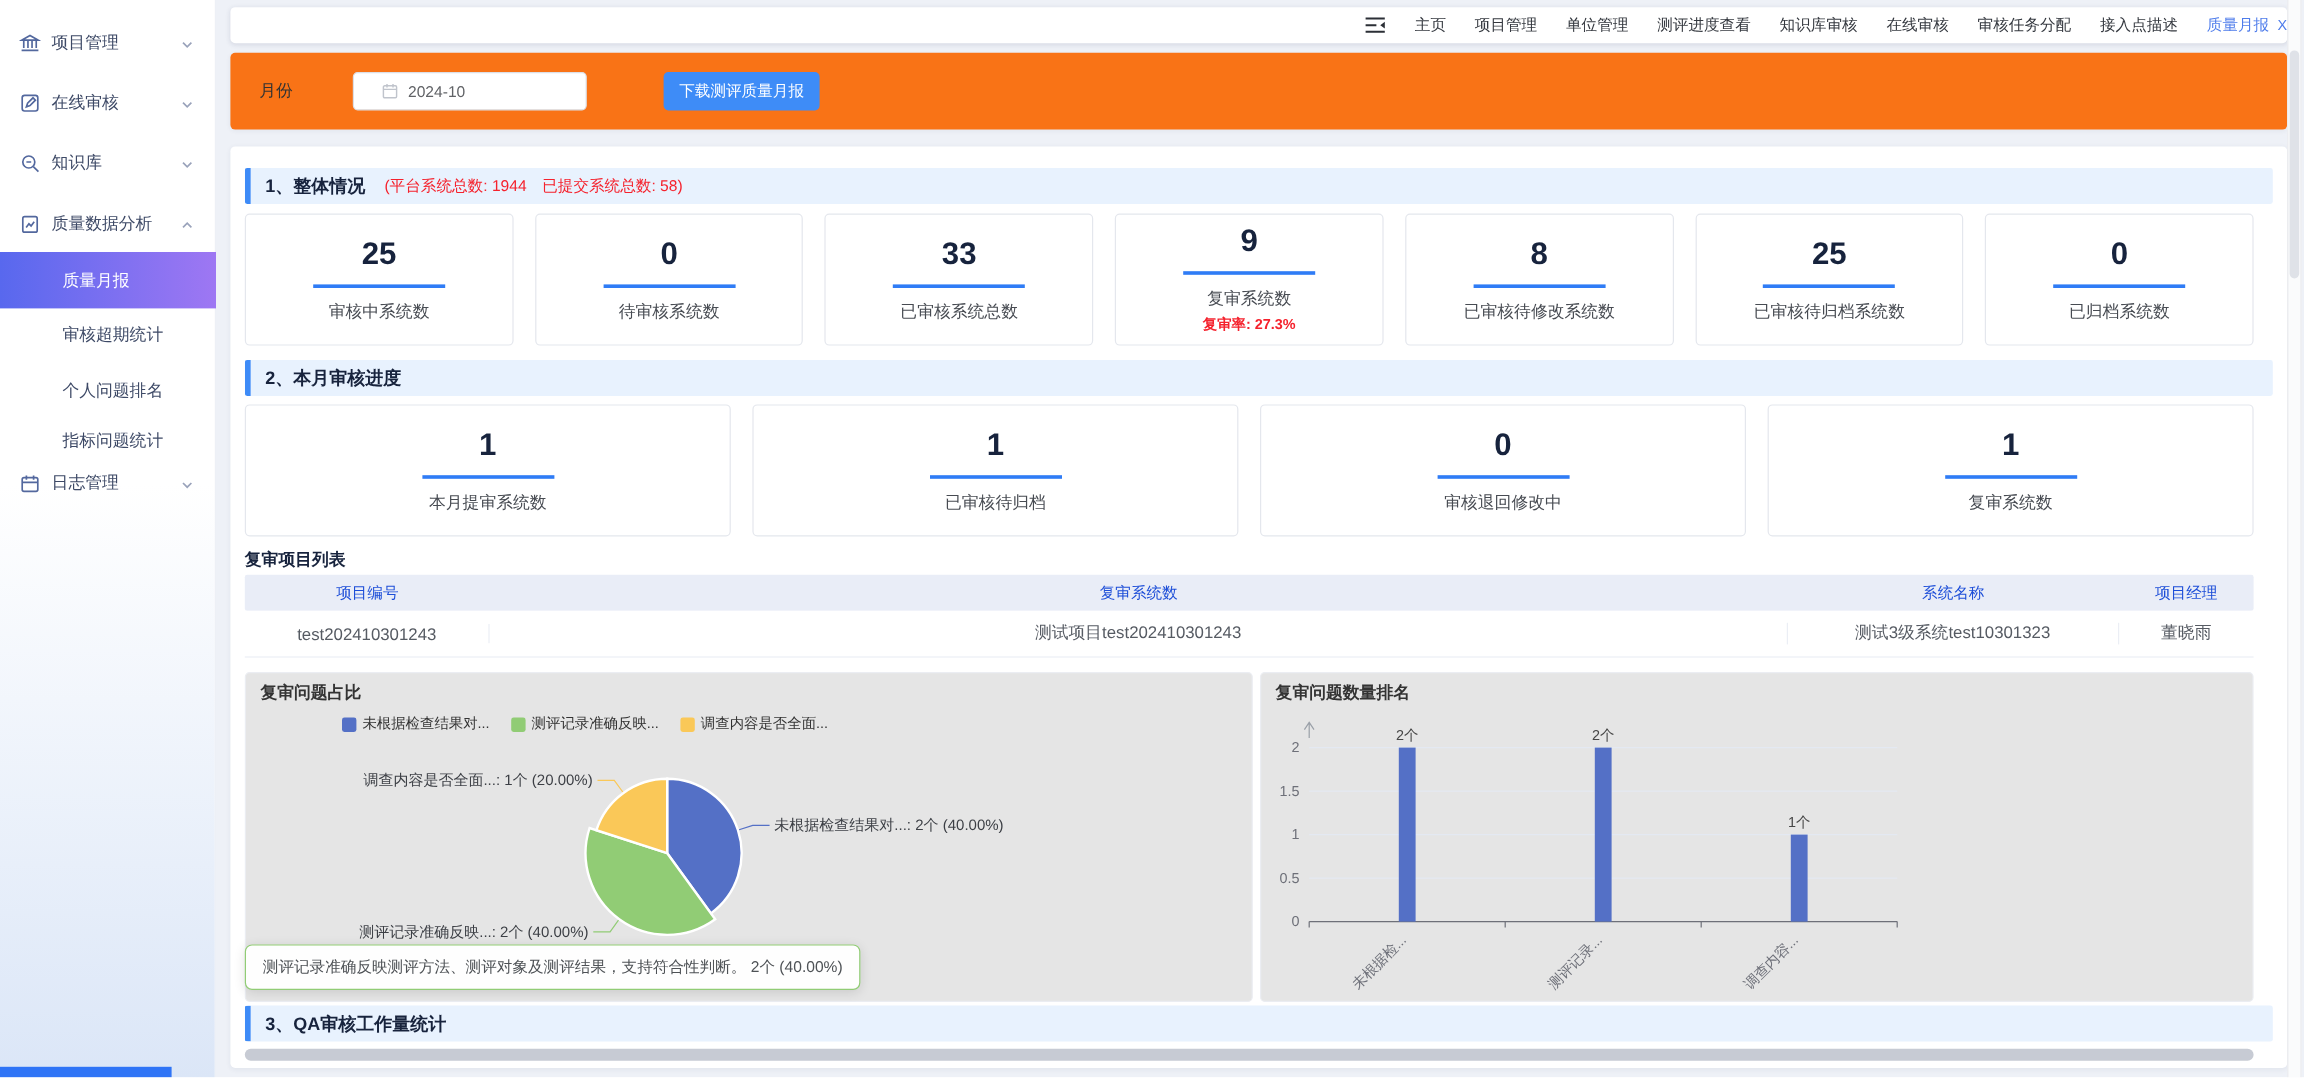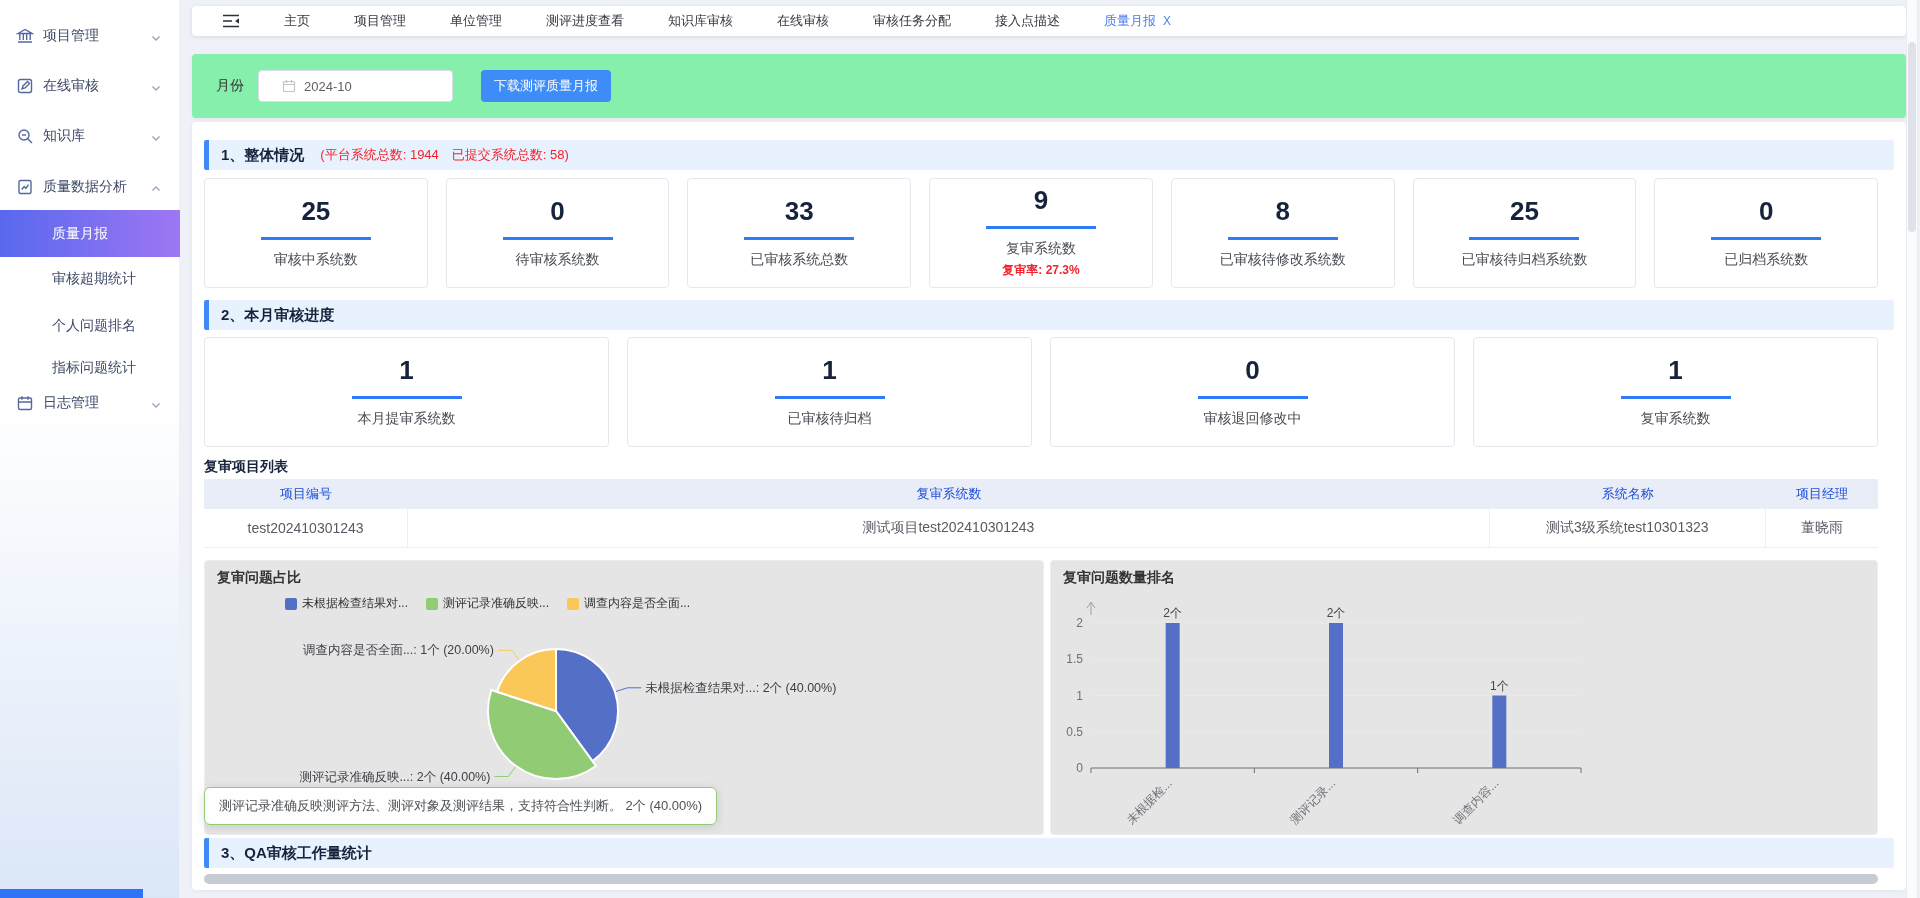--- a/index.html
+++ b/index.html
@@ -13,28 +13,28 @@
   .sicon{position:absolute;left:16px;top:50%;transform:translateY(-50%);width:18px;height:18px;color:#53689e;}
   .slabel{position:absolute;left:43px;top:50%;transform:translateY(-50%);font-size:14px;color:#3d4966;white-space:nowrap;}
   .chev{position:absolute;left:150px;top:50%;transform:translateY(-50%);width:12px;height:12px;color:#9aa3bb;}
   .sub-item{position:absolute;left:0;width:180px;height:42px;display:flex;align-items:center;
             padding-left:52px;box-sizing:border-box;font-size:14px;color:#3d4966;cursor:pointer;white-space:nowrap;}
   .sub-item.active{height:47px;background:linear-gradient(90deg,#5868EE,#9E77F3);color:#fff;}
   .side-accent{position:absolute;left:0;top:889px;width:143px;height:9px;background:#2F74F6;}
   
   .main{position:absolute;left:180px;top:0;width:1740px;height:898px;background:#eef1f7;}
   .tabbar{position:absolute;left:12px;top:6px;width:1714px;height:30px;background:#fff;border-radius:4px;
-          box-shadow:0 1px 4px rgba(31,45,80,.12);display:flex;align-items:center;gap:44px;
-          padding-left:30px;box-sizing:border-box;}
+          box-shadow:0 1px 4px rgba(31,45,80,.12);display:flex;align-items:center;gap:24px;
+          padding-left:30px;box-sizing:border-box;justify-content:flex-end;}
   .collapse{width:18px;height:14px;display:flex;align-items:center;cursor:pointer;}
   .tab{font-size:13px;color:#34383f;cursor:pointer;white-space:nowrap;}
   .tab.active{color:#4E7CEB;display:flex;gap:7px;align-items:center;}
   .tabx{font-size:12px;cursor:pointer;}
-  .filtercard{position:absolute;left:12px;top:54px;width:1714px;height:64px;background:#86efac;border-radius:4px;
-              box-shadow:0 1px 4px rgba(31,45,80,.06);display:flex;align-items:center;padding-left:24px;box-sizing:border-box;}
+  .filtercard{position:absolute;left:12px;top:44px;width:1714px;height:64px;background:#f97316;border-radius:4px;
+              box-shadow:0 1px 4px rgba(31,45,80,.06);display:flex;align-items:center;padding-left:24px;box-sizing:border-box;gap:36px;}
   .flabel{font-size:14px;color:#333;margin-right:14px;}
   .dateinput{width:195px;height:32px;border:1px solid #dcdfe6;border-radius:4px;display:flex;align-items:center;
              padding-left:23px;gap:8px;background:#fff;color:#606266;font-size:13px;box-sizing:border-box;cursor:text;}
   .calicon{color:#c0c4cc;display:flex;}
   .dl{margin-left:28px;height:32px;padding:0 13px;background:#3E8CF7;color:#fff;font-size:13px;border:none;
       border-radius:4px;cursor:pointer;font-family:inherit;}
   .maincard{position:absolute;left:12px;top:122px;width:1714px;height:768px;background:#fff;border-radius:4px;
             box-shadow:0 1px 4px rgba(31,45,80,.06);}
   .sechead{position:absolute;left:12px;width:1690px;height:30px;background:#E8F2FE;border-left:5px solid #3E8BF7;
            display:flex;align-items:center;padding-left:12px;box-sizing:border-box;border-radius:2px;}
@@ -45,21 +45,21 @@
             align-items:center;justify-content:center;}
   .statval{font-size:26px;font-weight:bold;color:#17233d;line-height:1;}
   .statline{width:110px;height:3px;background:#2F7CF6;margin:13px 0 11px;}
   .statlabel{font-size:14px;color:#474b52;}
   .statextra{font-size:12px;color:#F5222D;font-weight:bold;margin-top:4px;}
   .statextra:empty{display:none;}
   .tbltitle{position:absolute;left:12px;font-size:14px;font-weight:bold;color:#17233d;}
   .rtable{position:absolute;left:12px;width:1674px;}
   .thead{display:flex;height:30px;background:#E9EDF7;border-radius:2px;}
   .th{display:flex;align-items:center;justify-content:center;font-size:13px;color:#1d4ed8;}
-  .trow{display:flex;height:38px;background:#fff;border-bottom:1px solid #EBEEF5;}
+  .trow{display:flex;height:38px;background:#fff;border-bottom:1px solid #EBEEF5;align-items:center;}
   .td{display:flex;align-items:center;justify-content:center;font-size:14px;color:#565b63;box-sizing:border-box;}
   .td:not(:last-child){border-right:1px solid #EBEEF5;}
   .c0{width:12.2%;} .c1{width:64.6%;} .c2{width:16.5%;} .c3{width:6.7%;}
   .chartpanel{position:absolute;top:438px;height:275px;background:#e5e5e5;border:1px solid #EBEDF2;border-radius:4px;box-sizing:border-box;}
   .charttitle{position:absolute;left:12px;top:8px;font-size:14px;font-weight:bold;color:#333;}
   .legend{position:absolute;left:80px;top:34px;display:flex;gap:18px;align-items:center;}
   .lg-item{display:flex;align-items:center;gap:5px;font-size:12px;color:#333;cursor:pointer;white-space:nowrap;text-align:center;}
   .sw{width:12px;height:12px;border-radius:2px;display:inline-block;}
   .chartsvg{position:absolute;left:0;top:0;}
   .pietooltip{position:absolute;left:12px;top:665px;height:36px;display:inline-flex;align-items:center;

